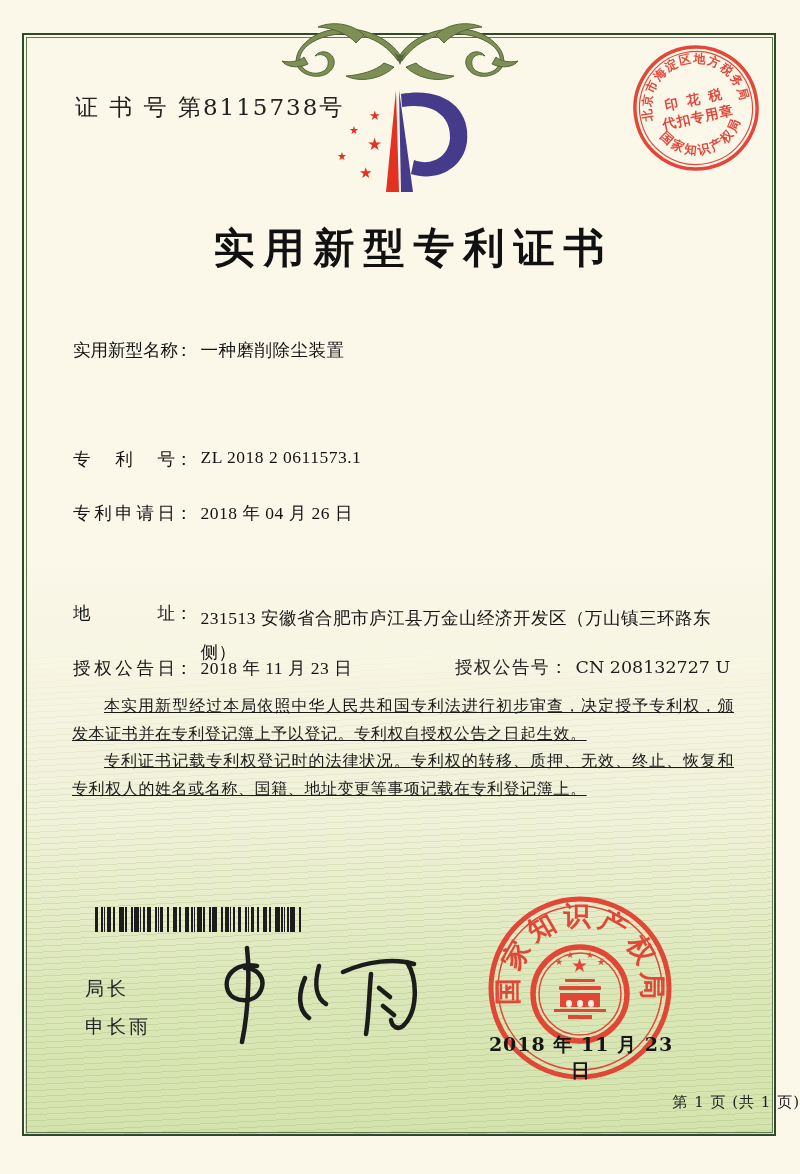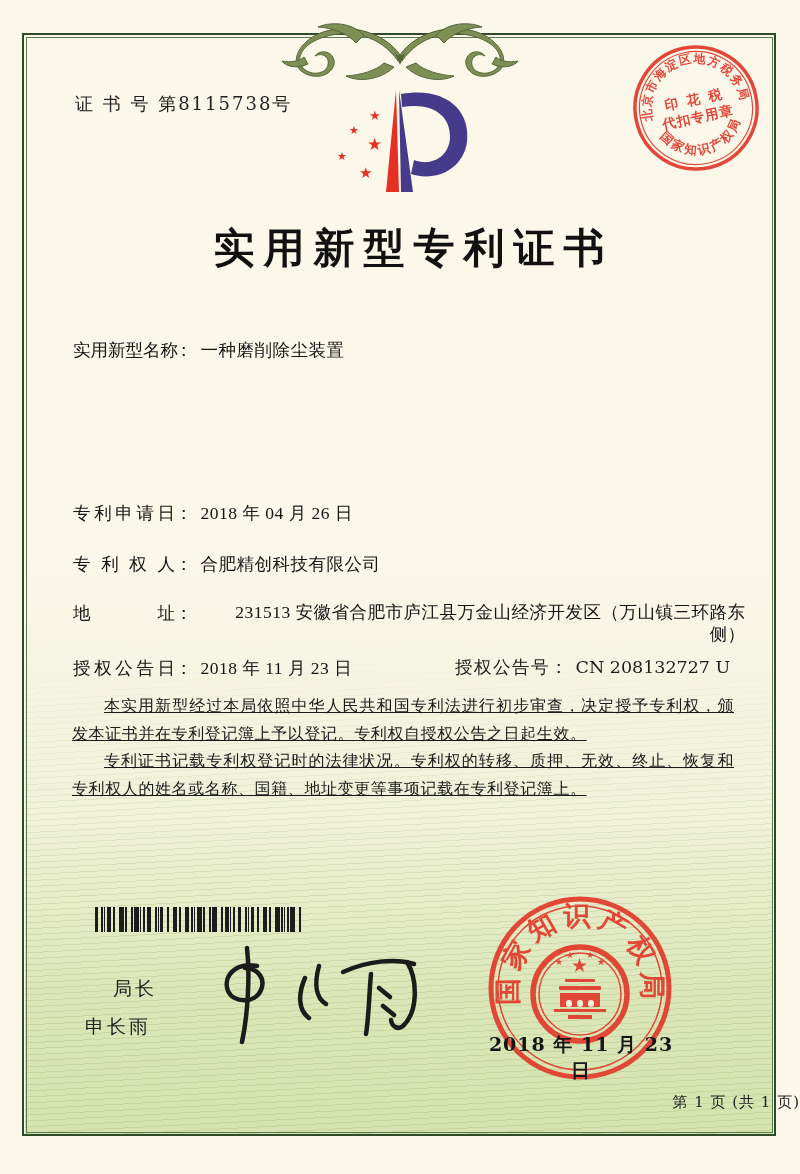--- a/index.html
+++ b/index.html
@@ -25,39 +25,39 @@
   }
   .frame {
     position:absolute; left:22px; top:33px; right:24px; bottom:38px;
     border:2.5px solid #2e4b28;
   }
   .frame-inner { position:absolute; inset:1.5px; border:1px solid #5d7750; }
   .ornament { position:absolute; left:248px; top:20px; width:304px; height:66px; z-index:5; }
 
   .certno {
     position:absolute; left:75px; top:92px;
-    font-size:18px; letter-spacing:2px; color:#222;
+    font-size:23px; letter-spacing:2px; color:#222;
   }
   .logo { position:absolute; left:333px; top:84px; width:142px; height:114px; }
   .title {
     position:absolute; left:0; top:221px; width:100%;
     text-align:center; font-size:41px; font-weight:700; letter-spacing:9px; color:#111;padding-left:27px;
   }
   .tax-stamp {
     position:absolute; left:630px; top:42px; width:132px; height:132px;
     transform:rotate(-12deg); opacity:.92; z-index:6;
   }
   .row { position:absolute; left:73px; font-size:17.5px; white-space:nowrap; color:#141414;font-family:Liberation Serif, serif; }
   .flabel {
     display:inline-block; width:102px; vertical-align:top;
     text-align:justify; text-align-last:justify;
   }
   .colon { display:inline-block; margin-right:8px; }
   .fvalue { display:inline-block; vertical-align:top; letter-spacing:0.5px; }
-  .row-addr .fvalue { white-space:normal; width:545px; line-height:22px;text-align:right; }
+  .row-addr .fvalue { white-space:normal; width:545px; line-height:34px; }
   .grant-no { position:absolute; left:455px; top:655px; font-size:17.5px; white-space:nowrap; }
   .grant-no .glabel { letter-spacing:1.5px;font-family:Liberation Serif, serif; }
 
   .body-text {
     position:absolute; left:72px; top:692px; width:662px;
     font-size:16px; line-height:27.5px; letter-spacing:0.6px; color:#1a1a1a;
     text-align:justify;
   }
   .body-text p { text-indent:2em;text-decoration:underline; }
 
@@ -66,21 +66,21 @@
     background-image:
       repeating-linear-gradient(90deg,#1c1c1c 0 2px, transparent 2px 6px),
       repeating-linear-gradient(90deg,#1c1c1c 0 1px, transparent 1px 9px),
       repeating-linear-gradient(90deg,#1c1c1c 0 3px, transparent 3px 13px);
   }
   .officer-title, .officer-name {
     position:absolute; left:85px;
     font-family:"DejaVu Sans","Liberation Sans",sans-serif;
     font-size:19px; color:#222; letter-spacing:3px;
   }
-  .officer-title { top:976px;margin-left:28px; }
+  .officer-title { top:976px; }
   .officer-name { top:1014px; }
   .signature { position:absolute; left:195px; top:936px; width:240px; height:118px; z-index:7; }
 
   .seal { position:absolute; left:478px; top:886px; width:204px; height:204px; opacity:.92; z-index:6; }
   .seal-date {
     position:absolute; left:486px; top:1032px; width:190px; text-align:center;
     font-size:19px; color:#161616; letter-spacing:1px; z-index:8; font-weight:600;
   }
   .footer {
     position:absolute; left:0; top:1093px; width:100%; text-align:right;
@@ -139,25 +139,25 @@
     <text x="34" y="66" font-size="17" fill="#e53122">★</text>
     <text x="4" y="76" font-size="11" fill="#e53122">★</text>
     <text x="26" y="94" font-size="15" fill="#e53122">★</text>
   </svg>
 
   <div class="title">实用新型专利证书</div>
 
   <div class="row" style="top:338px">
     <span class="flabel">实用新型名称</span><span class="colon">：</span><span class="fvalue">一种磨削除尘装置</span>
   </div>
+  <div class="row" style="top:447px">
+    <span class="flabel">专利号</span><span class="colon">：</span><span class="fvalue">ZL 2018 2 0611573.1</span>
+  </div>
   <div class="row" style="top:501px">
     <span class="flabel">专利申请日</span><span class="colon">：</span><span class="fvalue">2018 年 04 月 26 日</span>
-  </div>
-  <div class="row" style="top:552px">
-    <span class="flabel">专利权人</span><span class="colon">：</span><span class="fvalue">合肥精创科技有限公司</span>
   </div>
   <div class="row row-addr" style="top:601px">
     <span class="flabel">地址</span><span class="colon">：</span><span class="fvalue">231513 安徽省合肥市庐江县万金山经济开发区（万山镇三环路东侧）</span>
   </div>
   <div class="row" style="top:656px">
     <span class="flabel">授权公告日</span><span class="colon">：</span><span class="fvalue">2018 年 11 月 23 日</span>
   </div>
   <div class="grant-no">
     <span class="glabel">授权公告号</span><span class="colon">：</span><span>CN 208132727 U</span>
   </div>

